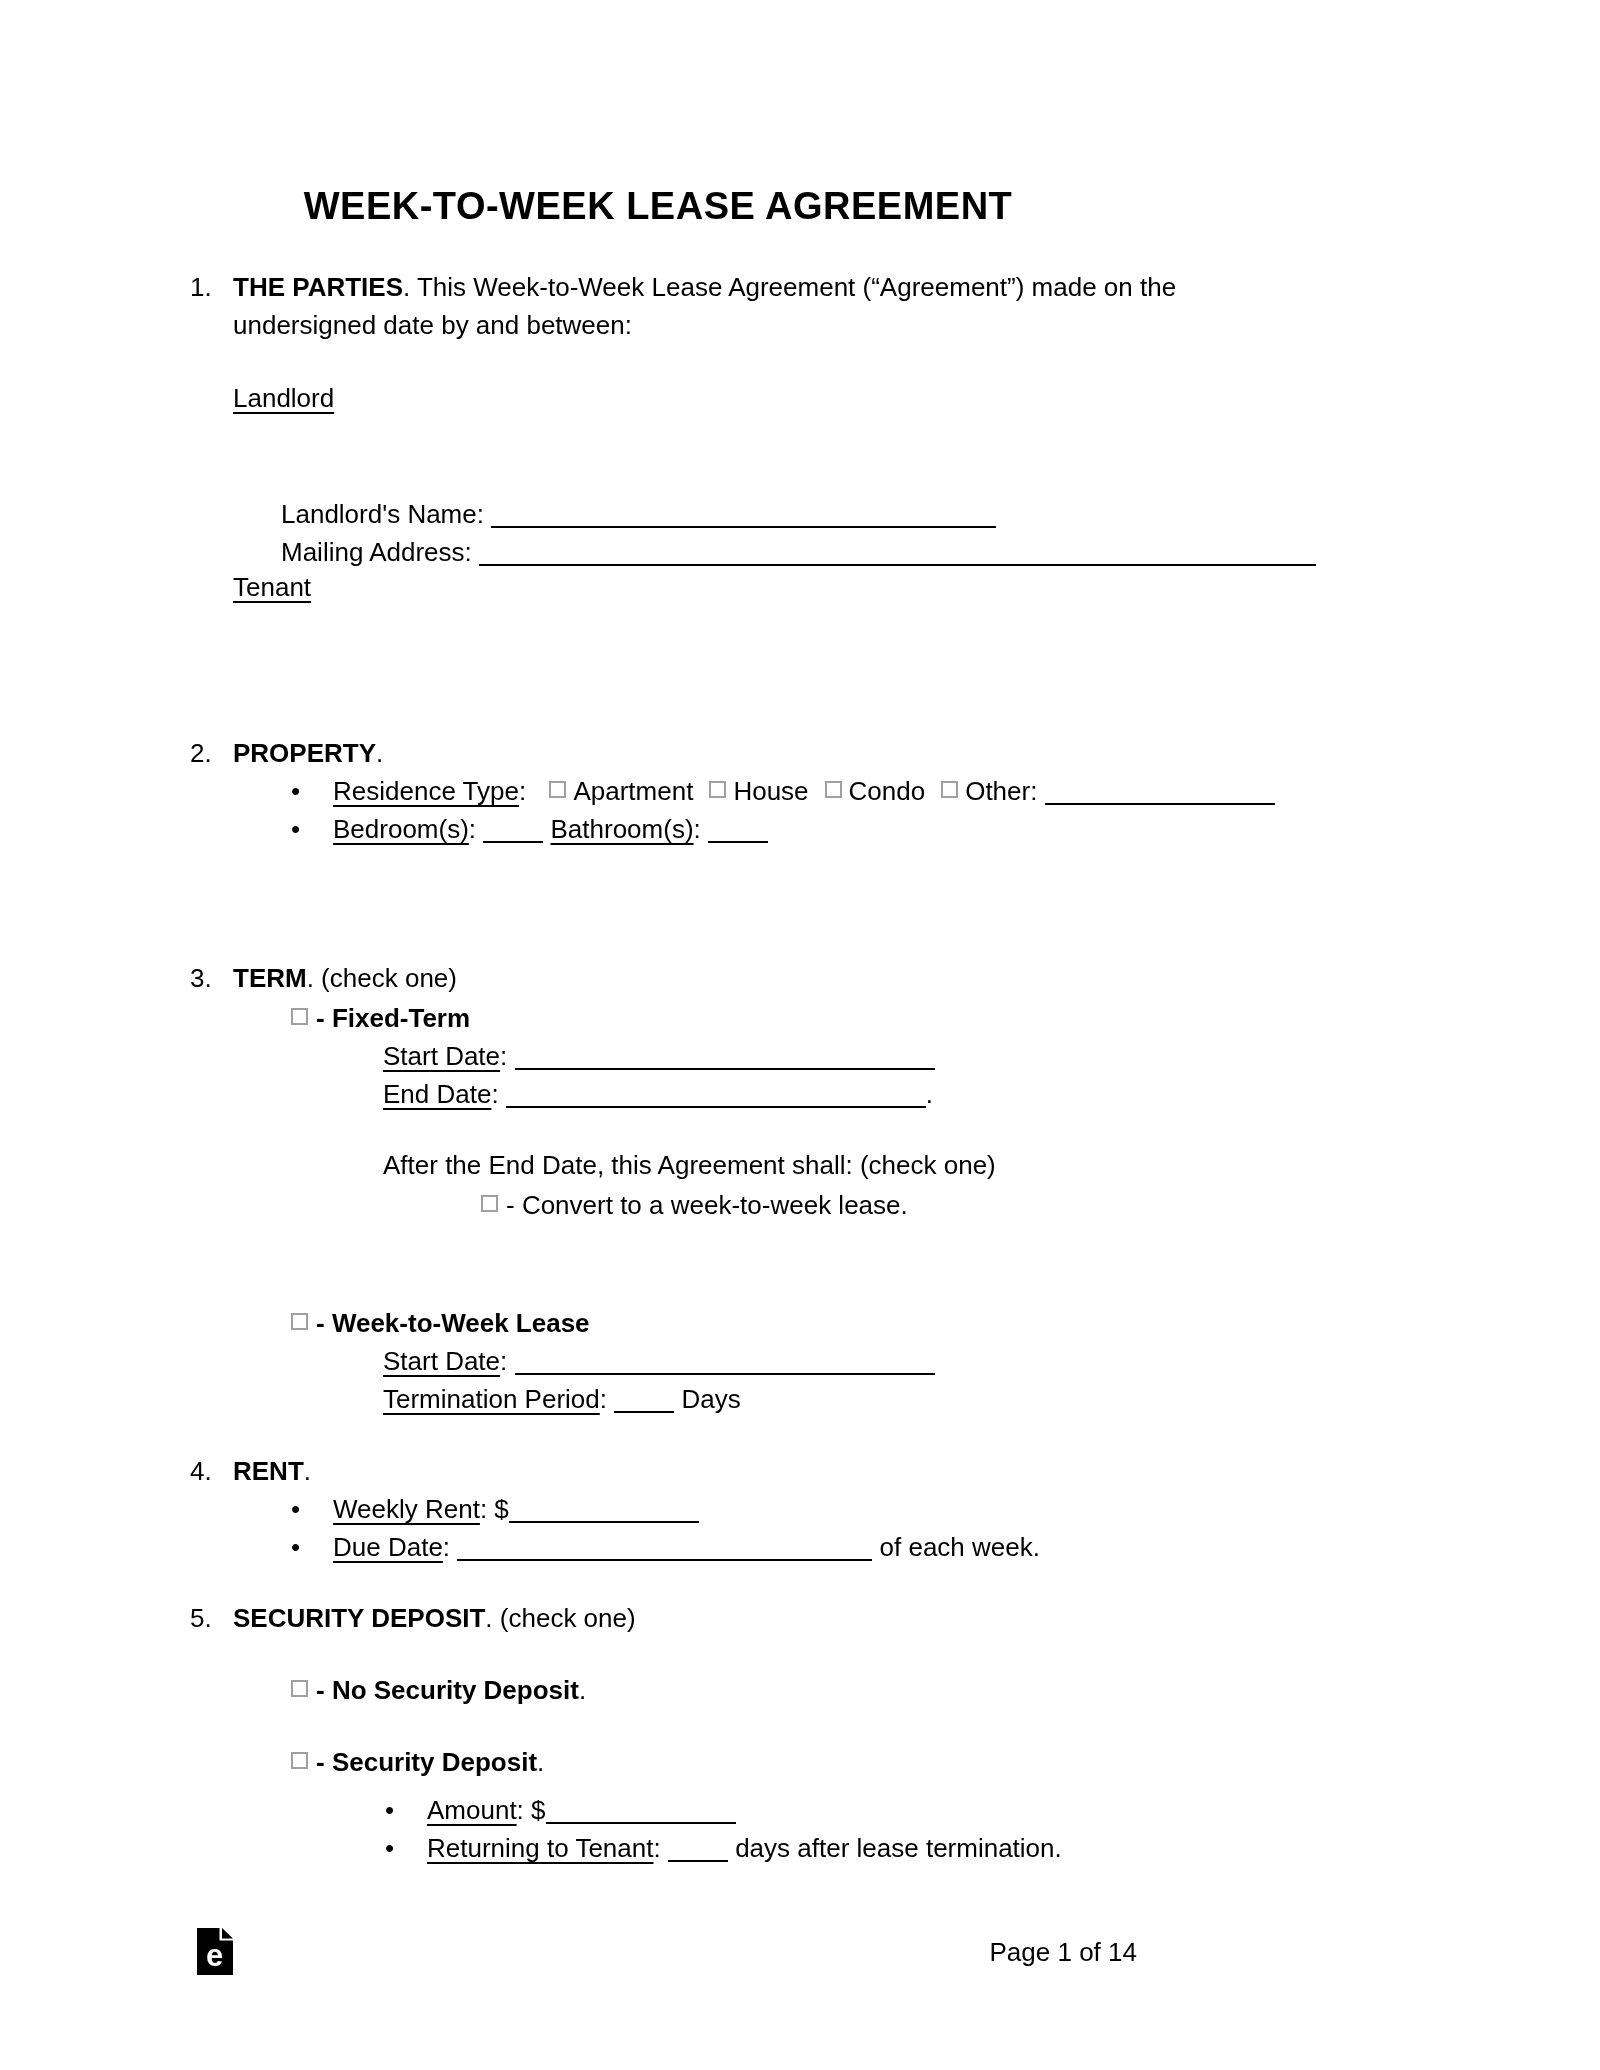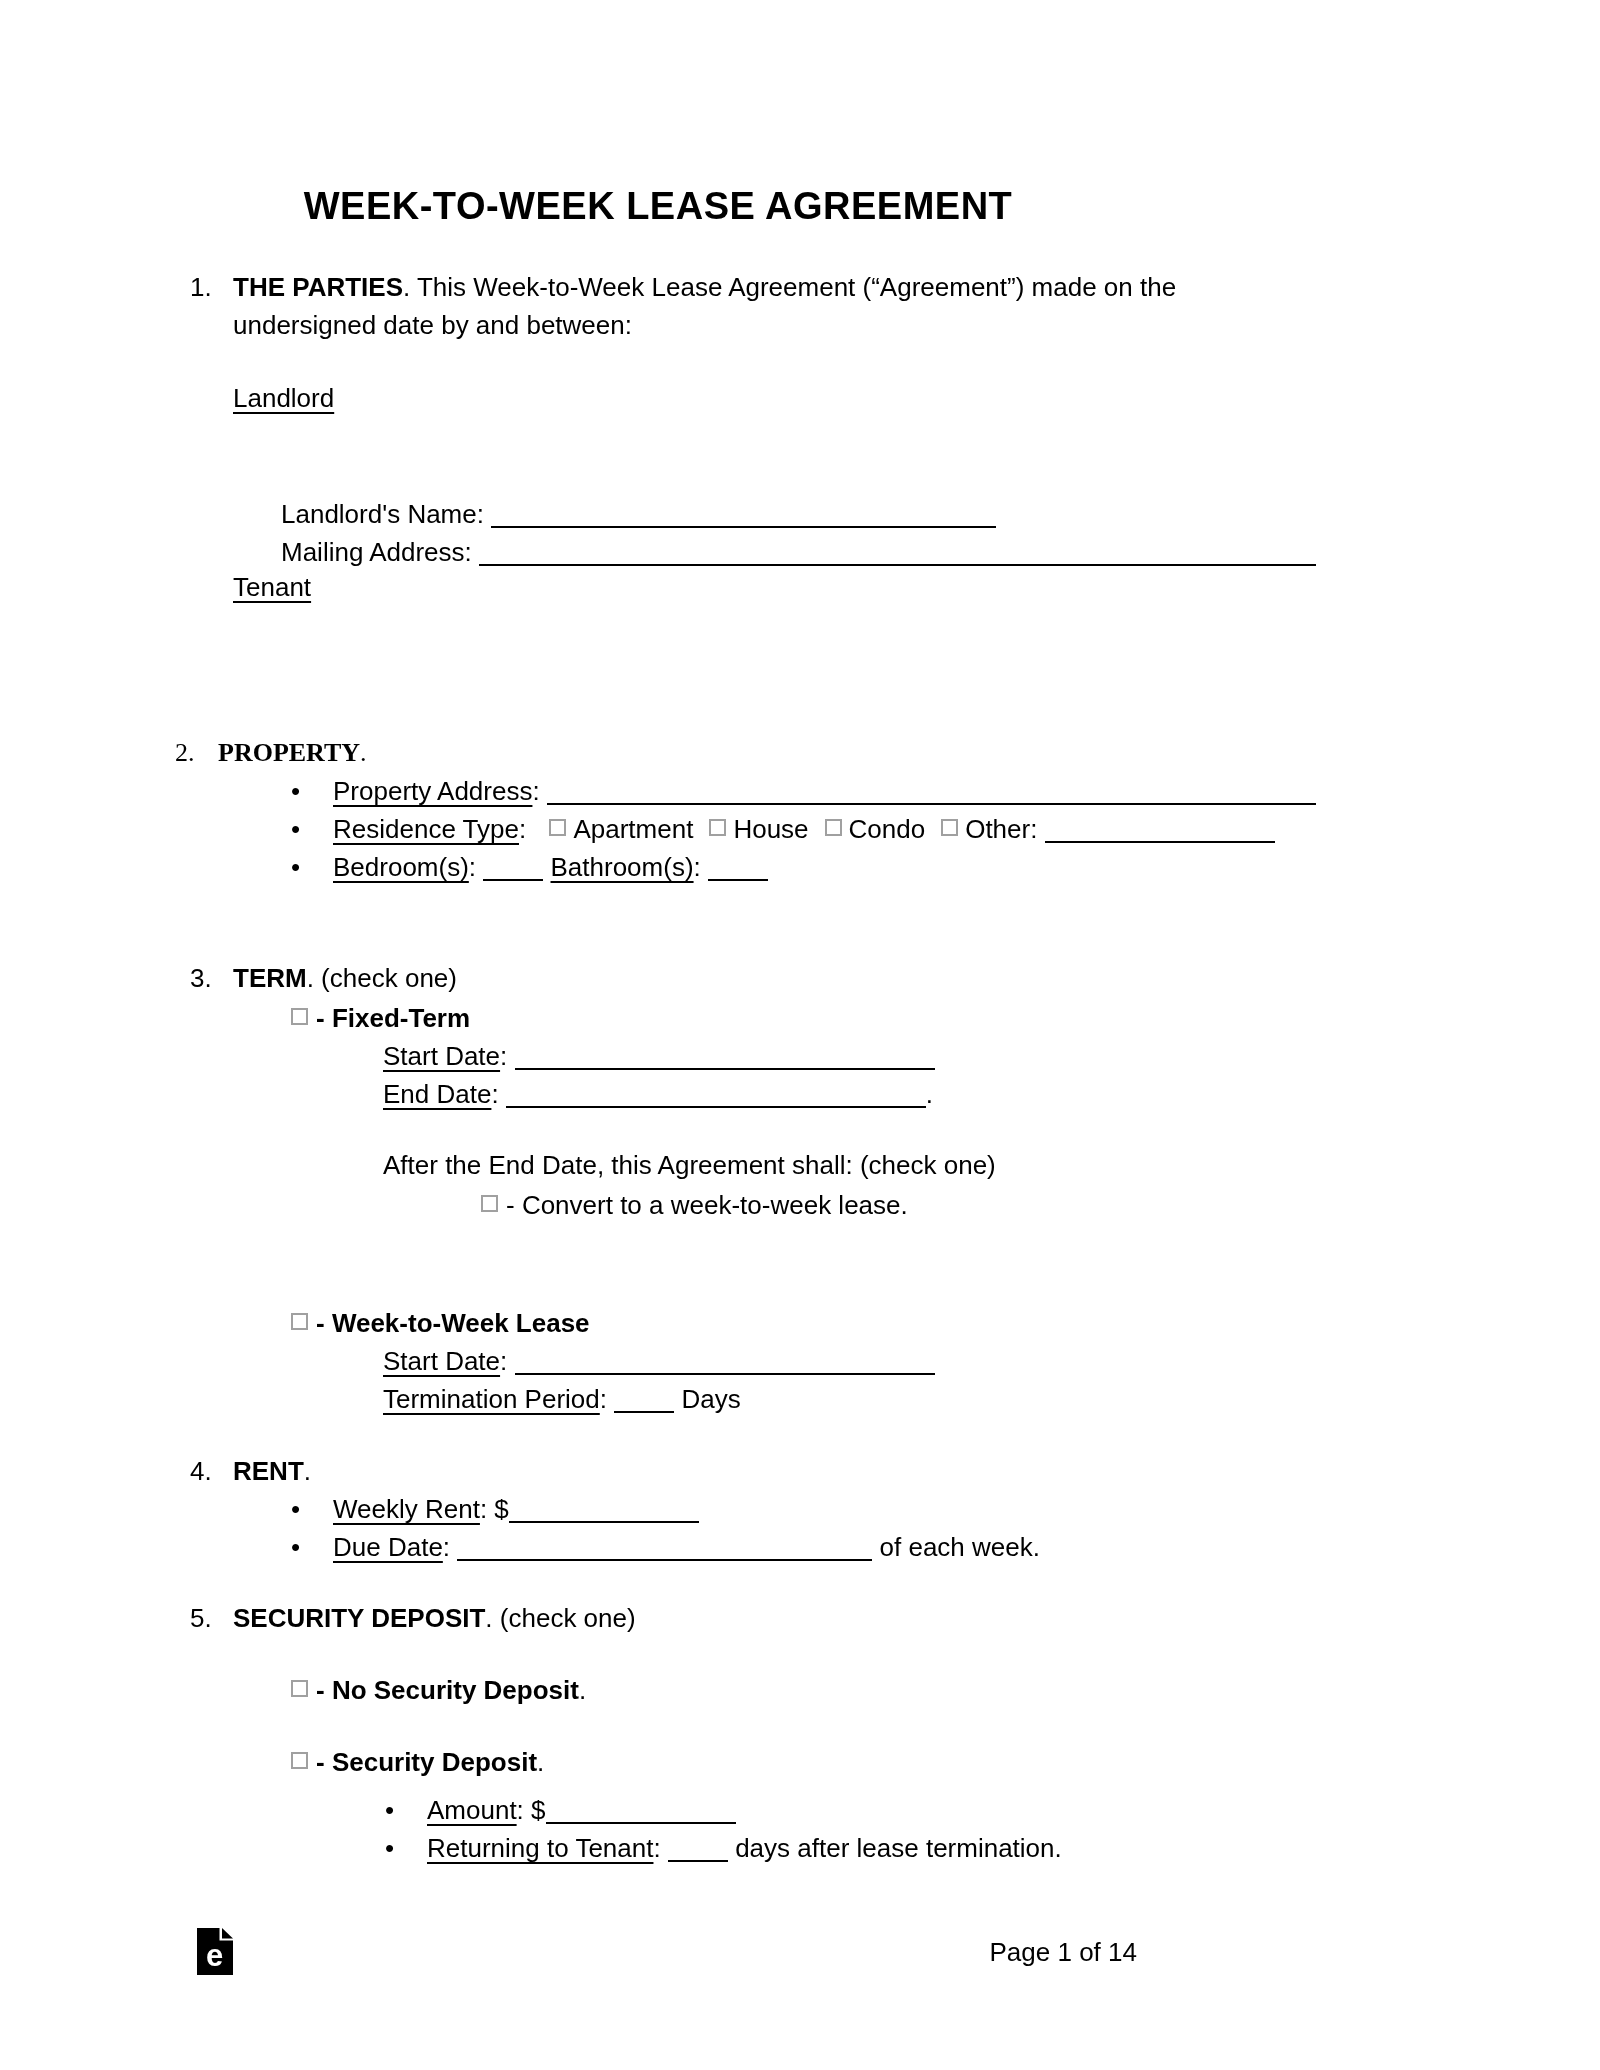--- a/index.html
+++ b/index.html
@@ -77,27 +77,24 @@
     <div class="line">
       <span>Mailing Address:</span>
       <span class="blank w900"></span>
     </div>
   </div>
 
   <div class="abs line" style="top:568px;left:233px;">
     <span class="u">Tenant</span>
   </div>
 
-  <div class="abs line" style="top:734px;left:175px;font-family:Liberation Serif, serif;">
+  <div class="abs line" style="top:734px;left:190px;">
     <span class="sec-num">2.</span><span class="b">PROPERTY</span><span>.</span>
   </div>
   <div class="abs" style="top:772px;left:291px;">
-    <div class="line">
-      <span class="bullet">•</span><span class="u">Property Address</span><span>: </span><span class="blank w850"></span>
-    </div>
     <div class="line">
       <span class="bullet">•</span><span class="u">Residence Type</span><span>: </span><span class="opt"><span class="cb"></span><span>Apartment</span></span><span class="opt"><span class="cb"></span><span>House</span></span><span class="opt"><span class="cb"></span><span>Condo</span></span><span class="opt"><span class="cb"></span><span>Other: </span><span class="blank w230"></span></span>
     </div>
     <div class="line">
       <span class="bullet">•</span><span class="u">Bedroom(s)</span><span>: </span><span class="blank w60"></span>
       <span class="u">Bathroom(s)</span><span>: </span><span class="blank w60"></span>
     </div>
   </div>
 
   <div class="abs line" style="top:923px;left:190px;margin-top:36px;">

